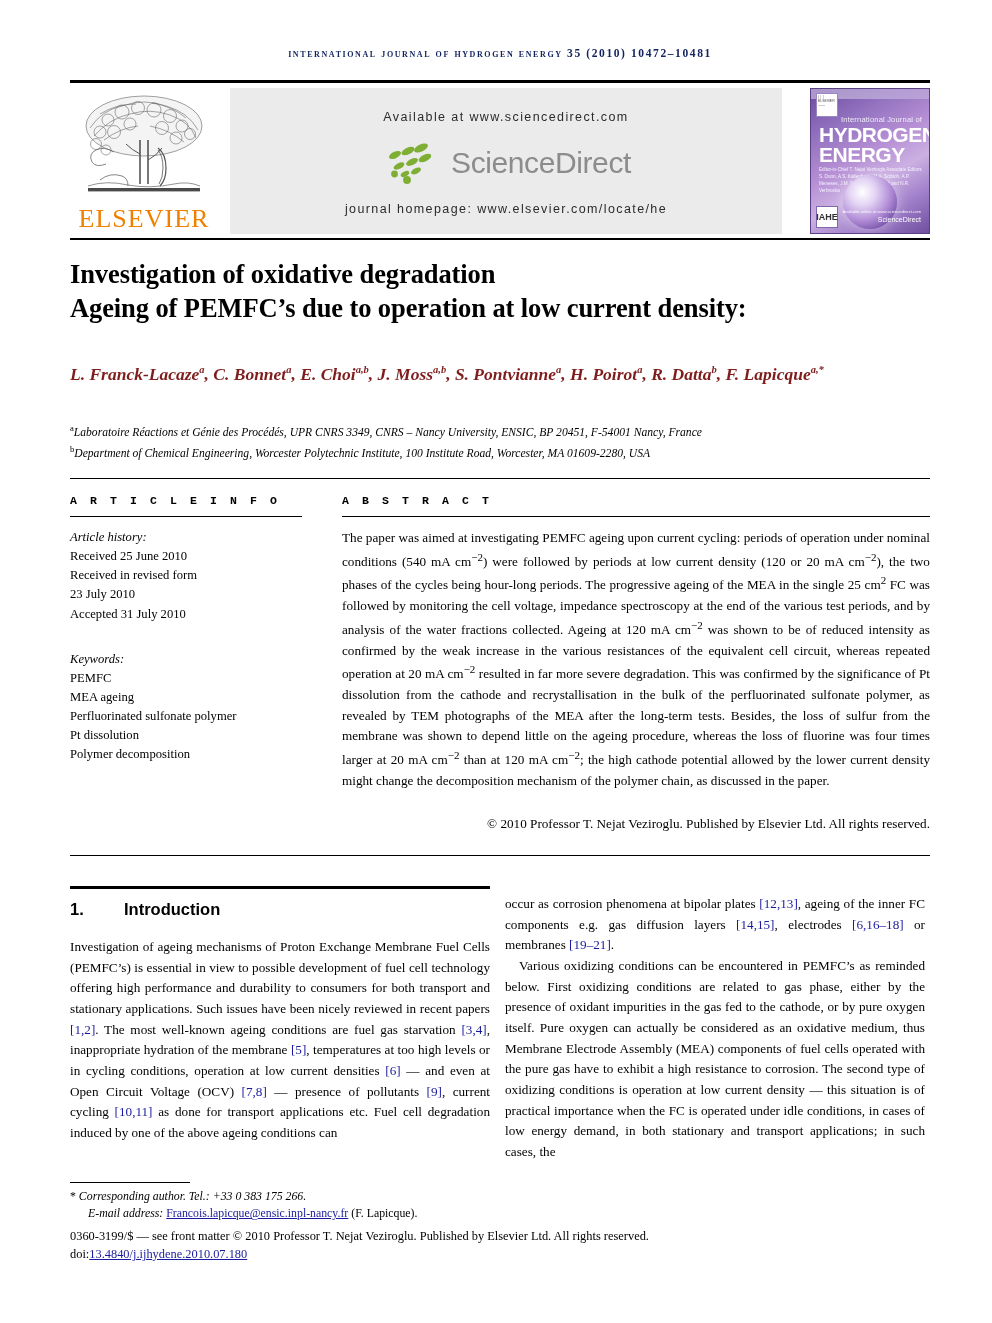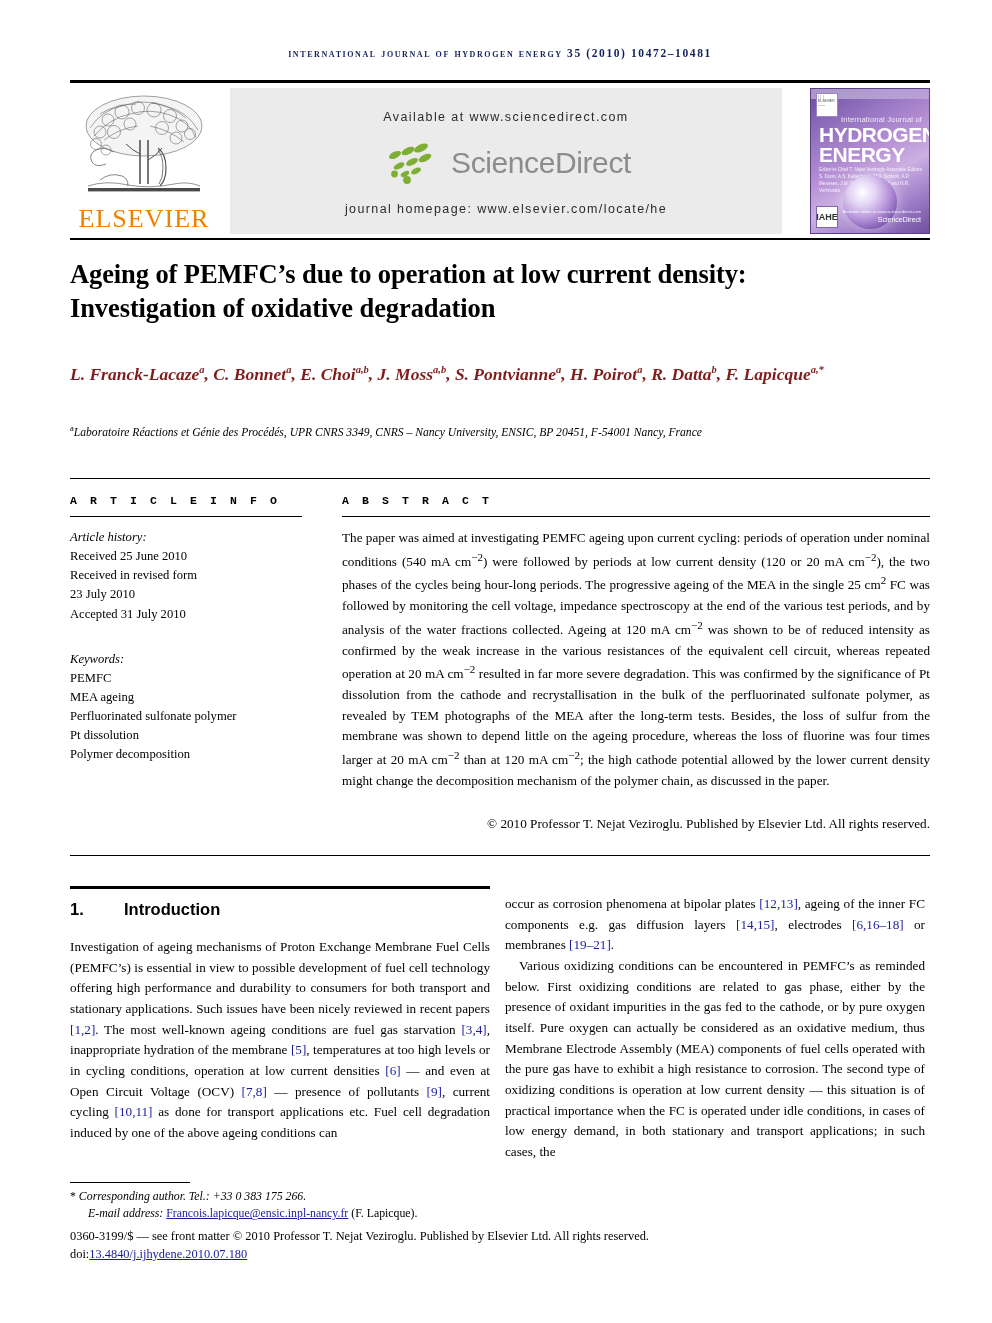--- a/index.html
+++ b/index.html
@@ -453,27 +453,28 @@
           <span class="tiny">Available online at www.sciencedirect.com</span>
           <span>ScienceDirect</span>
         </div>
       </div>
     </div>
   </div>
 
   <div class="rule-under-masthead"></div>
 
   <div class="title">
+    <div>Investigation of oxidative degradation</div>
     <div>Ageing of PEMFC’s due to operation at low current density:</div>
-    <div>Investigation of oxidative degradation</div>
   </div>
 
   <div class="authors"><span>L. Franck-Lacaze</span><sup>a</sup>, <span>C. Bonnet</span><sup>a</sup>, <span>E. Choi</span><sup>a,b</sup>, <span>J. Moss</span><sup>a,b</sup>, <span>S. Pontvianne</span><sup>a</sup>, <span>H. Poirot</span><sup>a</sup>, <span>R. Datta</span><sup>b</sup>, <span>F. Lapicque</span><sup>a,*</sup></div>
   <div class="affiliations">
       <div><sup>a</sup><span>Laboratoire Réactions et Génie des Procédés, UPR CNRS 3349, CNRS – Nancy University, ENSIC, BP 20451, F-54001 Nancy, France</span></div>
+      <div><sup>b</sup><span>Department of Chemical Engineering, Worcester Polytechnic Institute, 100 Institute Road, Worcester, MA 01609-2280, USA</span></div>
     </div>
 
   <div class="rule-info-top"></div>
 
   <div class="info-col">
     <div class="sechead">A R T I C L E  I N F O</div>
     <div class="thin-rule"></div>
     <div class="info-body">
       <div class="lbl">Article history:</div>
       <div>

